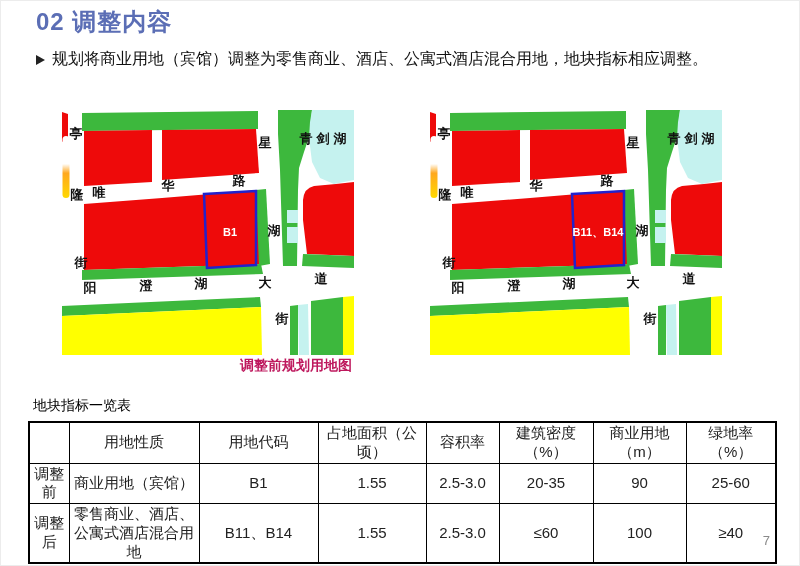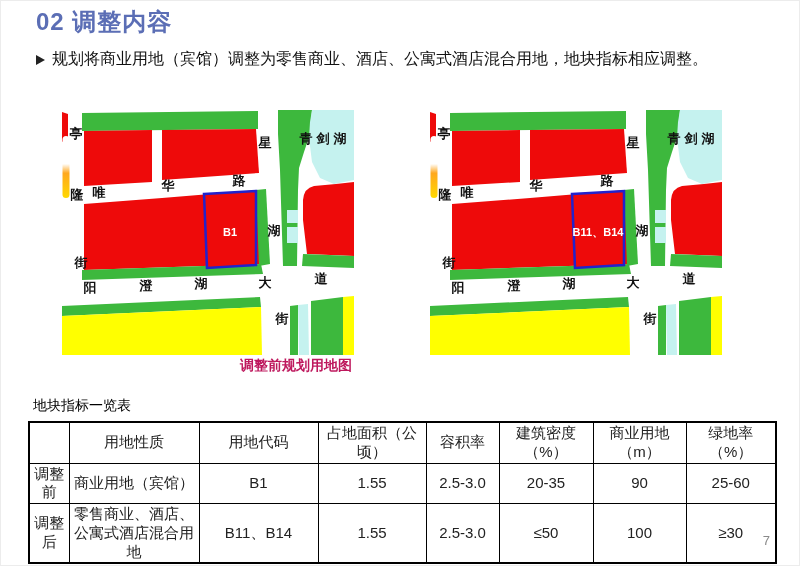--- a/index.html
+++ b/index.html
@@ -195,22 +195,22 @@
       <td>20-35</td>
       <td>90</td>
       <td>25-60</td>
     </tr>
     <tr>
       <td>调整后</td>
       <td>零售商业、酒店、公寓式酒店混合用地</td>
       <td>B11、B14</td>
       <td>1.55</td>
       <td>2.5-3.0</td>
-      <td>≤50</td>
+      <td>≤60</td>
       <td>100</td>
-      <td>≥30</td>
+      <td>≥40</td>
     </tr>
   </tbody>
     </table>
 
   <div class="page-number">7</div>
 
 </div>
 
 </body></html>

